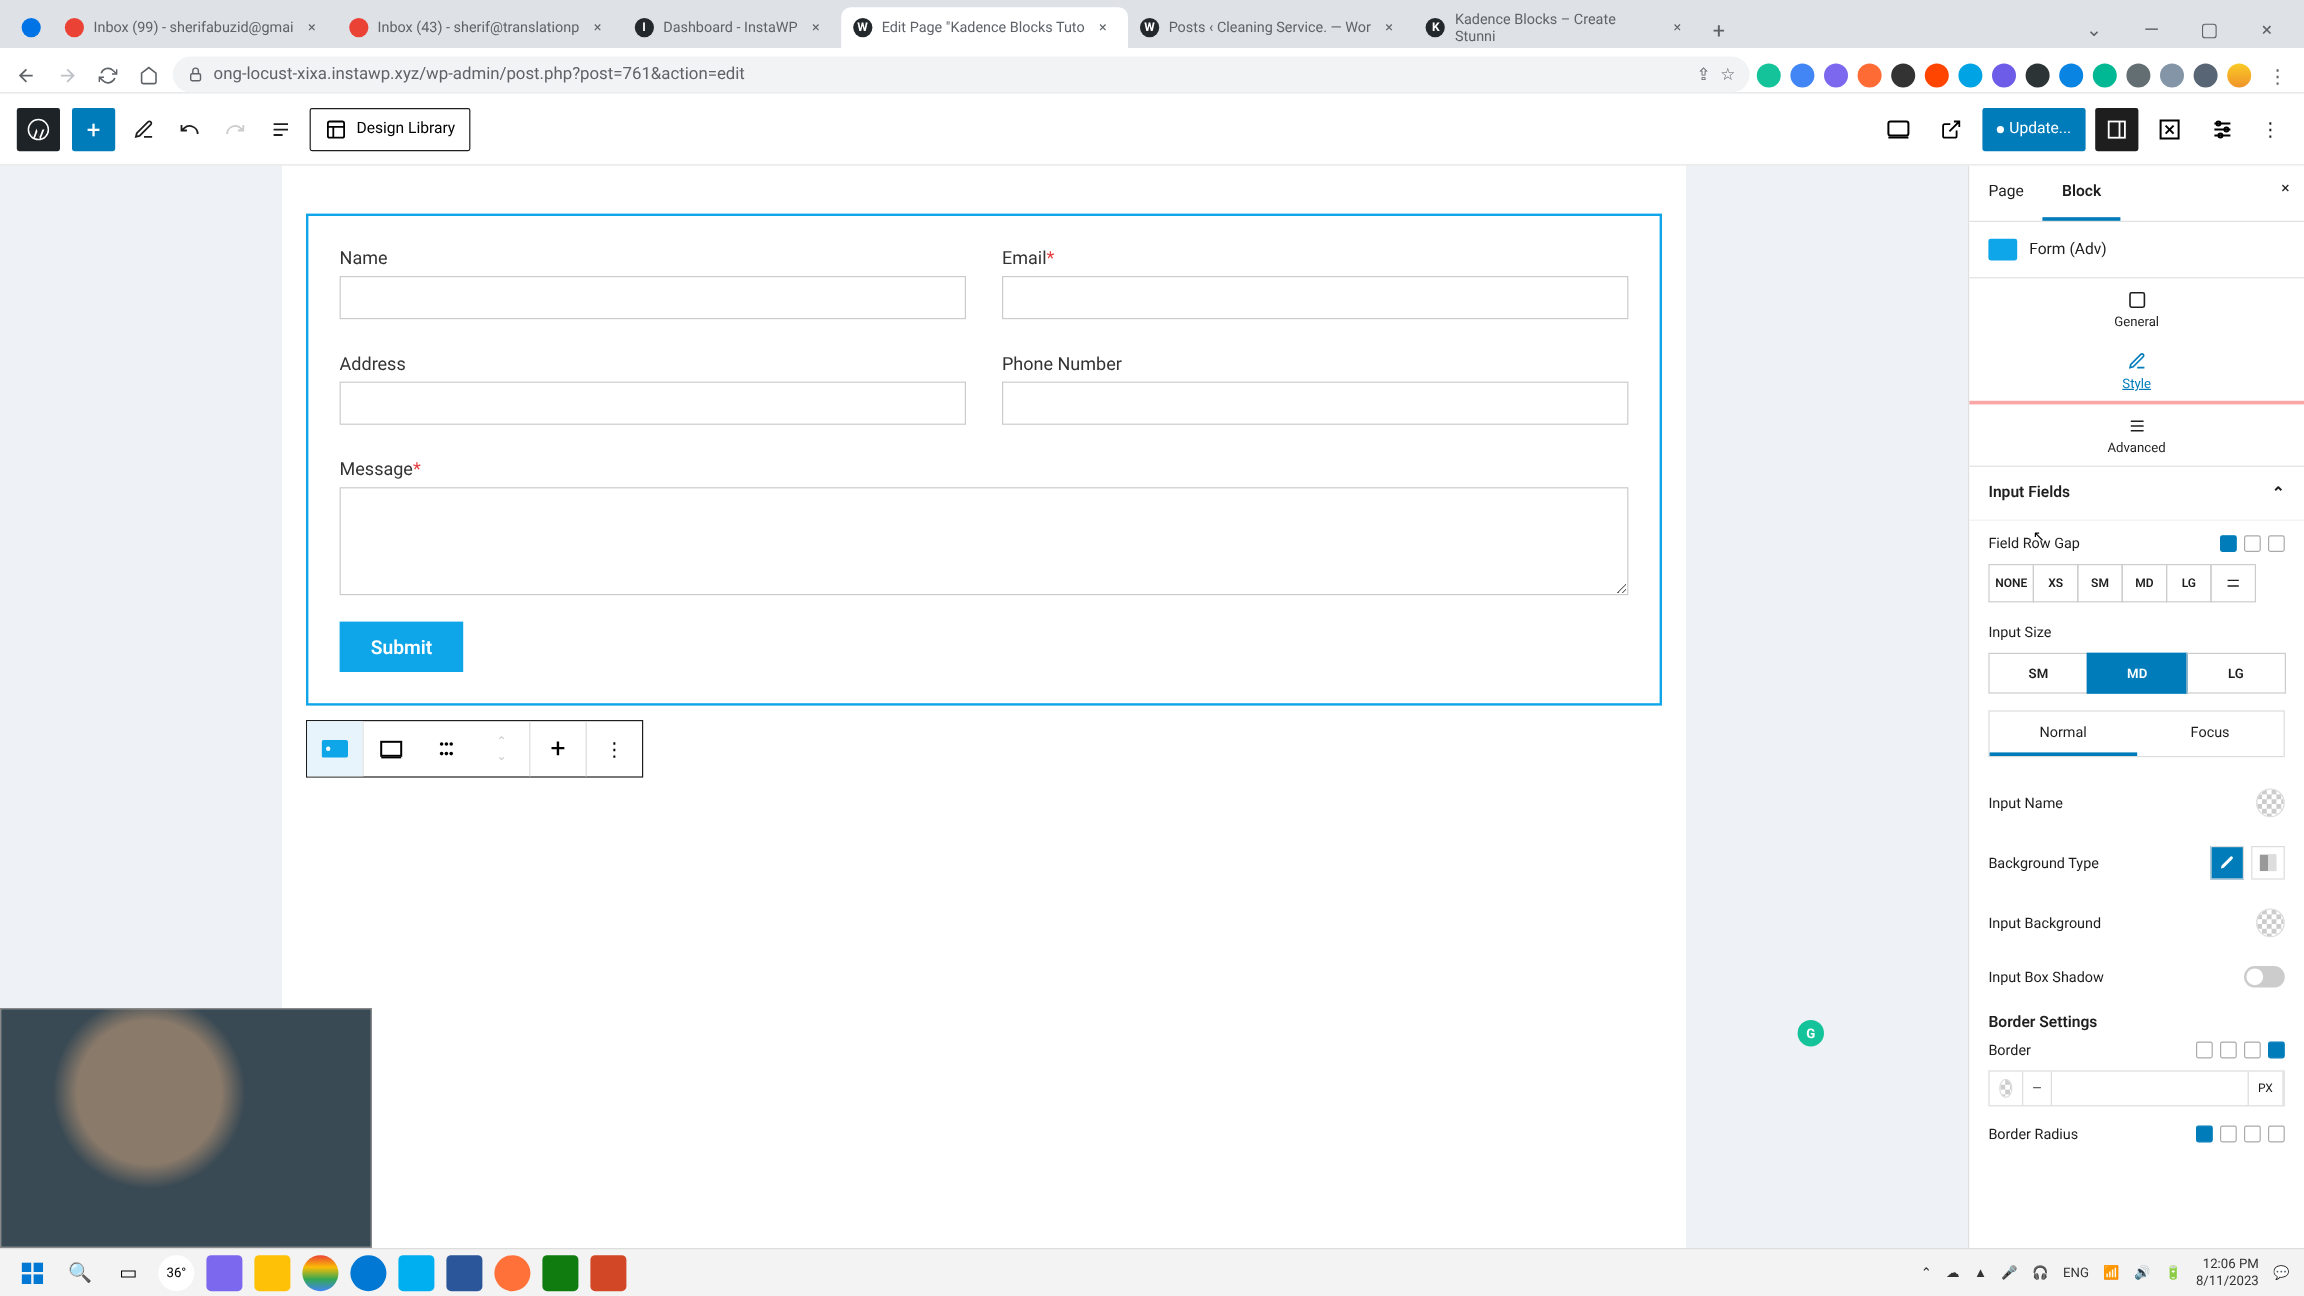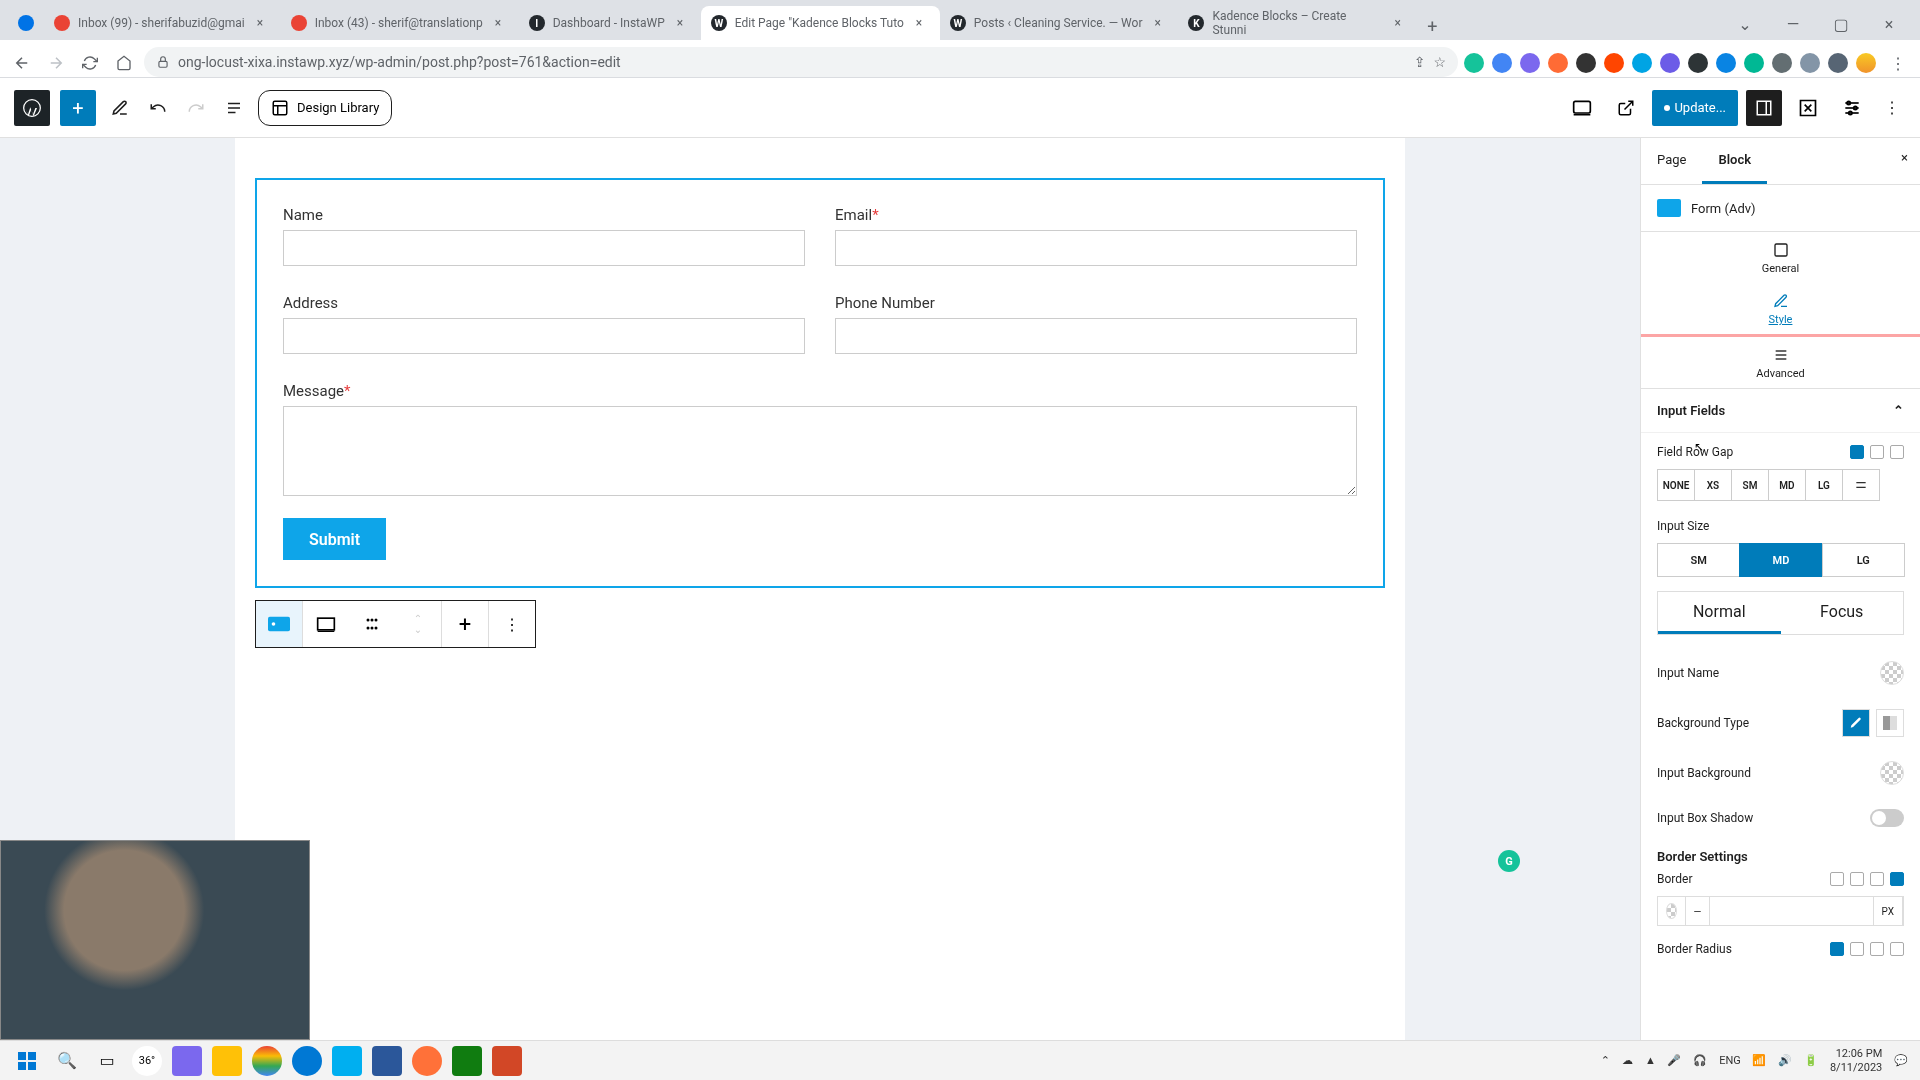--- a/index.html
+++ b/index.html
@@ -25,21 +25,21 @@
   .url-box .lock { width:14px; height:14px; }
   .ext-icons { display:flex; gap:8px; align-items:center; }
   .ext-icon { width:20px; height:20px; border-radius:50%; cursor:pointer; }
 
   
   .wp-topbar { height: 60px; background:#fff; border-bottom:1px solid #e0e0e0; display:flex; align-items:center; padding:0 14px; gap:10px; }
   .wp-logo { width:36px; height:36px; background:#1d2327; border-radius:2px; display:flex;align-items:center;justify-content:center;color:#fff; cursor:pointer; }
   .wp-add { width:36px; height:36px; background:#007cba; border-radius:2px; display:flex;align-items:center;justify-content:center;color:#fff;font-size:20px; cursor:pointer; }
   .wp-tool { width:28px; height:28px; display:flex;align-items:center;justify-content:center;color:#1e1e1e; cursor:pointer; }
   .wp-tool.disabled { color:#ccc; }
-  .design-lib { height:36px; border:1px solid #1e1e1e; border-radius:12px; display:flex;align-items:center;padding:0 12px;gap:8px;font-size:13px; cursor:pointer; }
+  .design-lib { height:36px; border:1px solid #1e1e1e; border-radius:2px; display:flex;align-items:center;padding:0 12px;gap:8px;font-size:13px; cursor:pointer; }
   .wp-right { margin-left:auto; display:flex; align-items:center; gap:8px; }
   .wp-update { height:36px; background:#007cba; color:#fff; border-radius:2px; padding:0 12px; display:flex;align-items:center;font-size:13px;gap:4px; cursor:pointer; }
   .wp-square { width:36px; height:36px; display:flex;align-items:center;justify-content:center; cursor:pointer; border-radius:2px; }
   .wp-square.dark { background:#1e1e1e; color:#fff; }
 
   
   .main-area { display:flex; height: calc(100% - 138px - 40px); }
   .canvas-wrap { flex:1; background:#eef1f5; overflow:auto; position:relative; }
   .canvas { width:1170px; margin:0 auto; background:#fff; min-height:100%; padding:40px 20px 200px; }
 
@@ -75,21 +75,21 @@
   .panel-body { padding:12px 16px; }
   .ctrl-row { display:flex; justify-content:space-between; align-items:center; margin-bottom:10px; font-size:12px; }
   .dev-icons { display:flex; gap:6px; }
   .dev-icon { width:14px; height:14px; border:1px solid #aaa; border-radius:2px; cursor:pointer; }
   .dev-icon.active { background:#007cba; border-color:#007cba; }
   .pill-row { display:flex; gap:0; }
   .pill { flex:0 0 auto; height:32px; min-width:38px; border:1px solid #ccc; display:flex;align-items:center;justify-content:center;font-size:10px;font-weight:600; cursor:pointer; margin-right:-1px; }
   .pill.wide { flex:1; height:34px; font-size:11px; }
   .pill.active { background:#007cba; color:#fff; border-color:#007cba; }
   .state-tabs { display:flex; border:1px solid #ddd; margin:14px 0; }
-  .state-tab { flex:1; text-align:center; padding:10px 0; font-size:16px; cursor:pointer; }
+  .state-tab { flex:1; text-align:center; padding:10px 0; font-size:12px; cursor:pointer; }
   .state-tab.active { border-bottom:3px solid #007cba; }
   .color-line { display:flex; justify-content:space-between; align-items:center; padding:12px 0; font-size:12px; }
   .swatch { width:24px; height:24px; border-radius:50%; border:1px solid #ddd; background:repeating-conic-gradient(#ccc 0 25%, #fff 0 50%) 0 0/8px 8px; cursor:pointer; }
   .bgtype { display:flex; gap:6px; }
   .bgbtn { width:28px; height:28px; border:1px solid #ddd; display:flex;align-items:center;justify-content:center; cursor:pointer; }
   .bgbtn.active { background:#007cba; color:#fff; }
   .toggle { width:34px; height:18px; background:#ccc; border-radius:10px; position:relative; cursor:pointer; }
   .toggle::after { content:''; width:14px; height:14px; background:#fff; border-radius:50%; position:absolute; top:2px; left:2px; }
   .border-input { display:flex; border:1px solid #ddd; height:30px; margin-top:6px; }
   .border-input .seg { border-right:1px solid #ddd; display:flex;align-items:center;justify-content:center; padding:0 8px; font-size:10px; }

